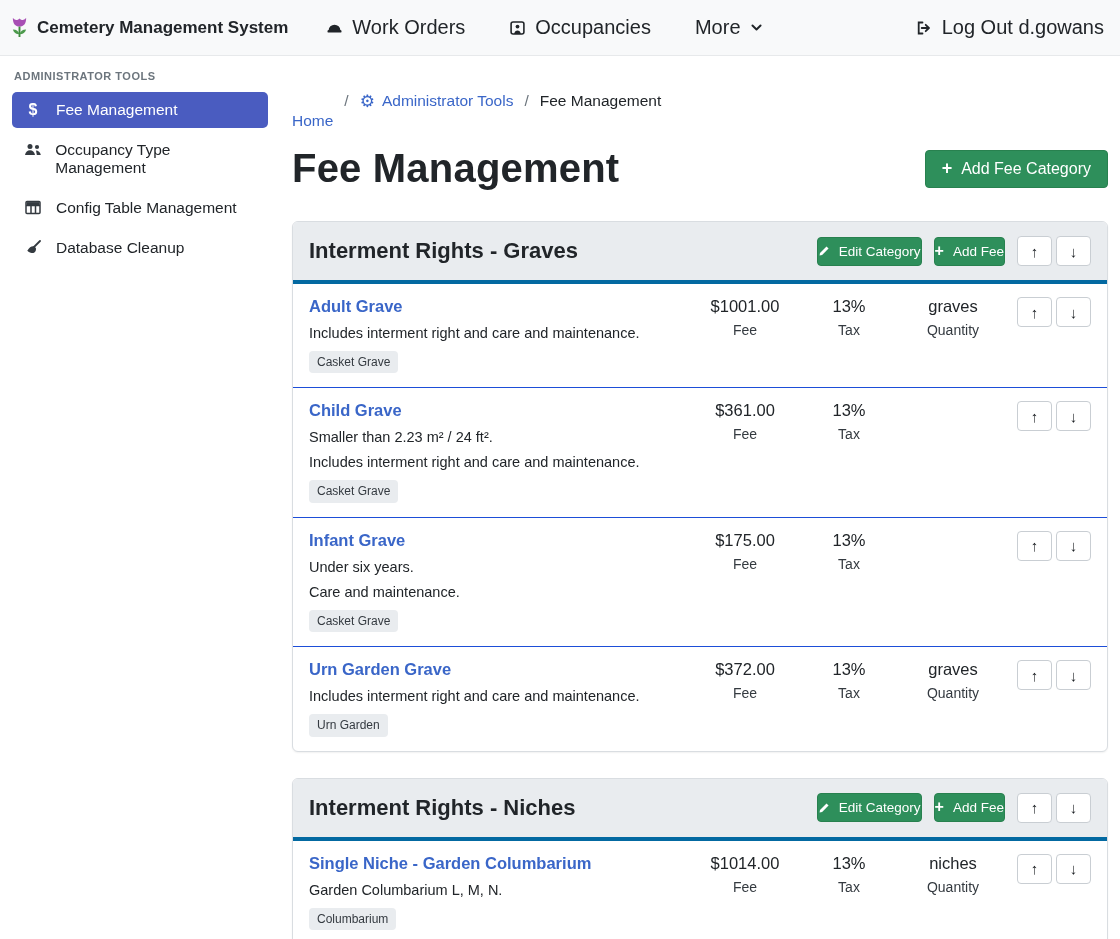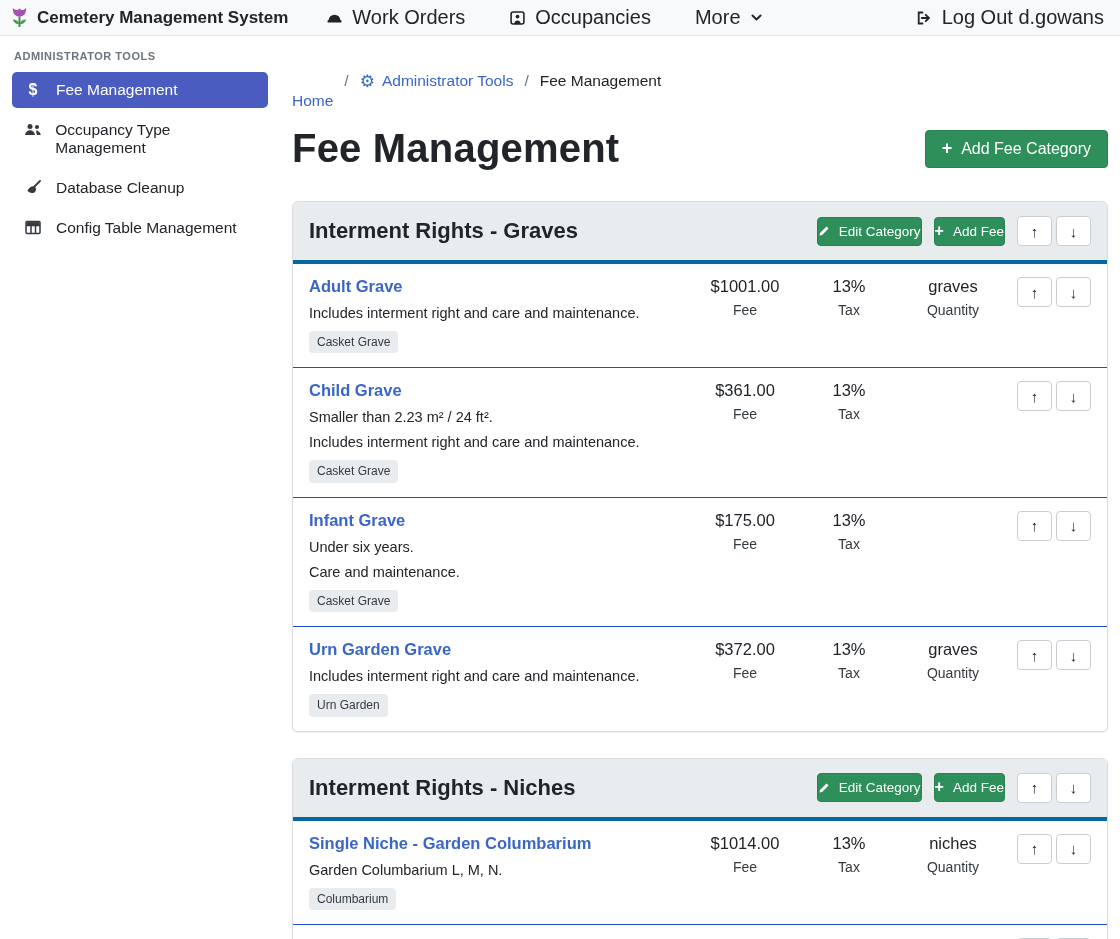--- a/index.html
+++ b/index.html
@@ -5,21 +5,21 @@
   * { box-sizing: border-box; }
   html,body { margin:0; padding:0; }
   body {
     font-family: "Liberation Sans", "DejaVu Sans", sans-serif;
     color:#212529; background:#fff;
   }
   .viewport { width:1120px; height:939px; overflow:hidden; background:#fff; position:relative; }
 
   
   .navbar {
-    height:36px; background:#f8f9fa; border-bottom:1px solid #e7e9eb;
+    height:56px; background:#f8f9fa; border-bottom:1px solid #e7e9eb;
     display:flex; padding:0 16px 0 10px;
   }
   .brand { display:flex; align-items:center; gap:8px; font-weight:700; font-size:17px; cursor:pointer; }
   .nav-links { display:flex; align-items:center; gap:44px; margin-left:38px; }
   .nav-link { display:flex; align-items:center; gap:9px; font-size:20px; color:#212529; cursor:pointer; }
   .nav-link svg, .logout svg { flex:0 0 auto; }
   .spacer { flex:1; }
   .logout { display:flex; align-items:center; gap:10px; font-size:20px; cursor:pointer; }
 
   
@@ -175,37 +175,37 @@
             <circle cx="13" cy="5" r="2.1" fill="currentColor"></circle>
             <path d="M12 8.6c2.3.1 4.2 1.5 4.8 4.4h-4z" fill="currentColor"></path>
           </svg>
         </span>
         <span>Occupancy Type Management</span>
       </a>
 
 
       <a class="side-item">
         <span class="sicon">
-          <svg class="ic" width="16" height="16" viewBox="0 0 16 16">
-            <path d="M15 1L9 7" stroke="currentColor" stroke-width="1.8" stroke-linecap="round"></path>
-            <path d="M9.4 6.4c-2.6-.6-4.8.5-7.1 4.3 1 .9 2.1 1.6 3.3 2 1.2.4 2.4.5 3.4.1 1.5-.6 2.3-2.6 1.9-4.7z" fill="currentColor"></path>
-          </svg>
-        </span>
-        <span>Database Cleanup</span>
-      </a>
-
-      <a class="side-item">
-        <span class="sicon">
           <svg class="ic" width="16" height="15" viewBox="0 0 16 15">
             <rect x="1" y="1.5" width="14" height="12" rx="1" fill="none" stroke="currentColor" stroke-width="1.5"></rect>
             <path d="M1 5.5h14M6 5.5v8M10.5 5.5v8" stroke="currentColor" stroke-width="1.5" fill="none"></path>
             <rect x="1.6" y="2.1" width="12.8" height="3" fill="currentColor"></rect>
           </svg>
         </span>
         <span>Config Table Management</span>
+      </a>
+
+      <a class="side-item">
+        <span class="sicon">
+          <svg class="ic" width="16" height="16" viewBox="0 0 16 16">
+            <path d="M15 1L9 7" stroke="currentColor" stroke-width="1.8" stroke-linecap="round"></path>
+            <path d="M9.4 6.4c-2.6-.6-4.8.5-7.1 4.3 1 .9 2.1 1.6 3.3 2 1.2.4 2.4.5 3.4.1 1.5-.6 2.3-2.6 1.9-4.7z" fill="currentColor"></path>
+          </svg>
+        </span>
+        <span>Database Cleanup</span>
       </a>
     </aside>
 
     <main class="main">
 
       <div class="breadcrumb">
         <a class="crumb-link">Home</a>
         <span class="crumb-sep">/</span>
         <a class="crumb-admin">
           <span class="gear-glyph">⚙</span>

